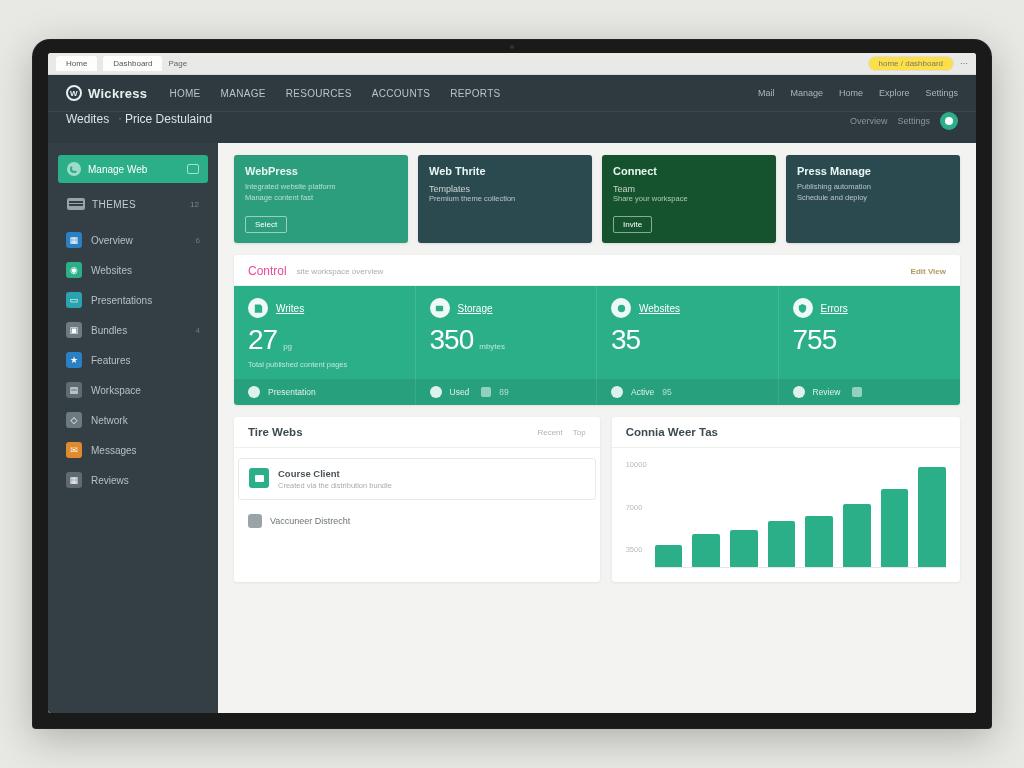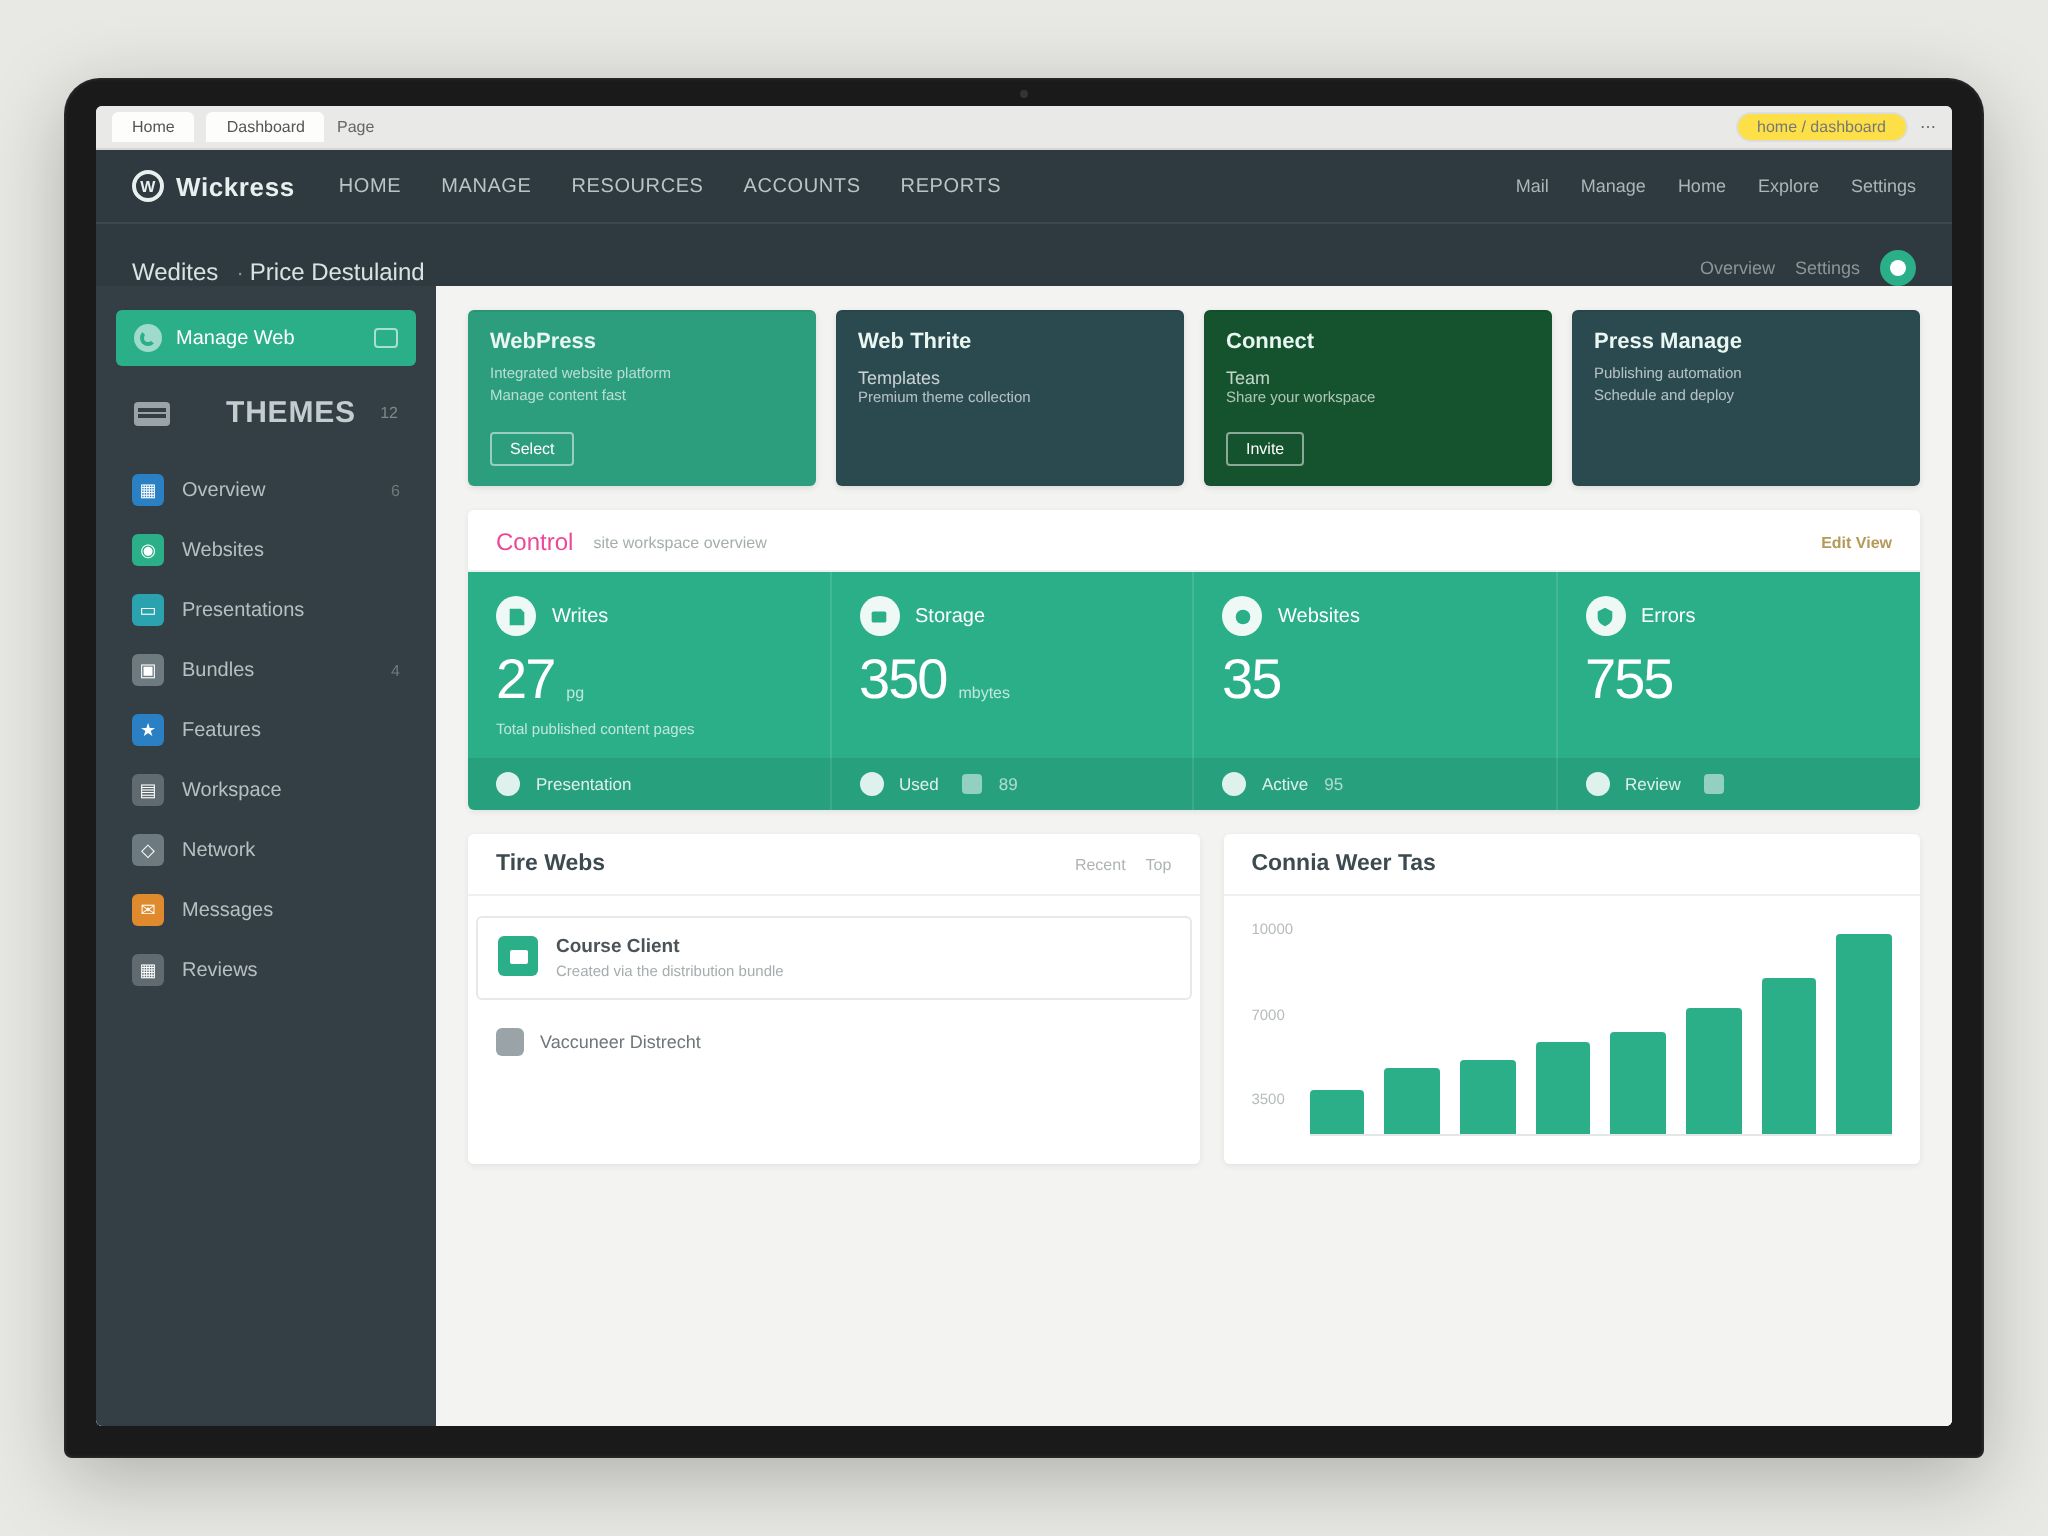--- a/index.html
+++ b/index.html
@@ -20,42 +20,42 @@
   
   .topnav { height: 36px; background: #2e3a40; display: flex; align-items: center; padding: 0 18px; gap: 22px; }
   .brand { display: flex; align-items: center; gap: 6px; color: #e7f0ee; font-size: 13px; font-weight: 600; letter-spacing: .3px; }
   .brand-mark { width: 16px; height: 16px; border: 2px solid #e7f0ee; border-radius: 50%; display: flex; align-items: center; justify-content: center; font-size: 8px; }
   .nav-links { display: flex; gap: 20px; }
   .nav-links span { color: #b8c5c7; font-size: 10px; font-weight: 500; text-transform: uppercase; letter-spacing: .3px; cursor: pointer; }
   .nav-right { margin-left: auto; display: flex; gap: 16px; align-items: center; }
   .nav-right span { color: #aab6b8; font-size: 9px; cursor: pointer; }
   
   
-  .subheader { height: 32px; background: #2e3a40; border-top: 1px solid #3b474d; display: flex; align-items: flex-end; padding: 0 18px; }
+  .subheader { height: 32px; background: #2e3a40; border-top: 1px solid #3b474d; display: flex; align-items: flex-start; padding: 0 18px; }
   .subheader-title { color: #d9e3e2; font-size: 12px; font-weight: 500; }
   .subheader-crumb { color: #8a9698; font-size: 11px; margin-left: 6px; }
   .subheader-right { margin-left: auto; display: flex; gap: 10px; align-items: center; }
   .sh-link { color: #8a9698; font-size: 9px; cursor: pointer; }
   .sh-avatar { width: 18px; height: 18px; border-radius: 50%; background: #2aaf89; display: flex; align-items: center; justify-content: center; }
   .sh-avatar::after { content: ""; width: 8px; height: 8px; background: #fff; border-radius: 50%; }
   
   .workspace { flex: 1; display: flex; overflow: hidden; }
   
   
   .sidebar { width: 170px; background: #343f45; display: flex; flex-direction: column; padding: 10px 0 0 0; }
   .side-active { margin: 2px 10px 10px; background: #2aaf89; border-radius: 3px; display: flex; align-items: center; padding: 7px 9px; gap: 7px; }
   .side-active-icon { width: 14px; height: 14px; background: rgba(255,255,255,0.55); border-radius: 50%; position: relative; }
   .side-active-icon::after { content:""; position:absolute; inset:3px; border:2px solid #2aaf89; border-top-color: transparent; border-right-color: transparent; border-radius:50%; }
   .side-active-label { color: #fff; font-size: 10px; font-weight: 500; flex: 1; }
   .side-active-badge { width: 12px; height: 10px; border: 1px solid rgba(255,255,255,.6); border-radius: 2px; }
   
   .side-sub { margin: 0 10px 10px; display: flex; align-items: center; gap: 7px; padding: 5px 9px; }
   .side-sub-icon { width: 18px; height: 12px; background: #9aa4a8; border-radius: 2px; position: relative; }
   .side-sub-icon::after{content:"";position:absolute;left:2px;top:3px;right:2px;height:2px;background:#343f45;box-shadow:0 3px 0 #343f45;}
-  .side-sub-label { color: #c3ccce; font-size: 15px; font-weight: 700; letter-spacing: .4px; margin-left: 21px; }
+  .side-sub-label { color: #c3ccce; font-size: 10px; font-weight: 400; letter-spacing: .4px; }
   .side-sub-count { margin-left: auto; color: #7c888b; font-size: 8px; }
   
   .side-item { display: flex; align-items: center; gap: 9px; padding: 7px 18px; cursor: pointer; }
   .side-icon { width: 16px; height: 16px; border-radius: 3px; display: flex; align-items: center; justify-content: center; font-size: 9px; color: #fff; }
   .side-label { color: #b6c0c2; font-size: 10px; }
   .side-count { margin-left: auto; color: #6e797c; font-size: 8px; }
   
   
   .main { flex: 1; overflow-y: auto; padding: 12px 16px 0; background: #f3f4f2; }
   
@@ -74,21 +74,21 @@
   .panel-title { font-size: 12px; font-weight: 400; color: #ec4899; }
   .panel-sub { font-size: 8px; color: #a6adaf; margin-left: 10px; }
   .panel-link { margin-left: auto; font-size: 8px; color: #b49a5a; font-weight: 600; }
   
   .stats-row { display: grid; grid-template-columns: repeat(4, 1fr); background: #2aaf89; }
   .stat { padding: 12px 14px 10px; border-right: 1px solid rgba(255,255,255,.12); color: #fff; }
   .stat:last-child { border-right: none; }
   .stat-top { display: flex; align-items: center; gap: 8px; margin-bottom: 6px; }
   .stat-icon { width: 20px; height: 20px; background: rgba(255,255,255,.92); border-radius: 50%; display:flex;align-items:center;justify-content:center; }
   .stat-icon svg { width: 11px; height: 11px; fill: #2aaf89; }
-  .stat-label { font-size: 10px; font-weight: 500; }
+  .stat-label { font-size: 10px; font-weight: 500; text-decoration: underline; }
   .stat-num-row { display: flex; align-items: baseline; gap: 6px; }
   .stat-num { font-size: 28px; font-weight: 300; letter-spacing: -1px; }
   .stat-unit { font-size: 8px; opacity: .7; }
   .stat-desc { font-size: 7.5px; opacity: .7; margin-top: 4px; }
   
   .stat-foot { display: grid; grid-template-columns: repeat(4,1fr); background: #27a07e; }
   .foot-cell { padding: 7px 14px; border-right: 1px solid rgba(255,255,255,.1); display:flex; align-items:center; gap:8px; color: #e0f1eb; font-size: 8.5px; }
   .foot-cell:last-child{border-right:none;}
   .foot-icon { width: 12px; height: 12px; background: rgba(255,255,255,.85); border-radius: 50%; }
   .foot-sq { width: 10px; height: 10px; background: rgba(255,255,255,.5); border-radius: 2px; margin-left: 4px; }

